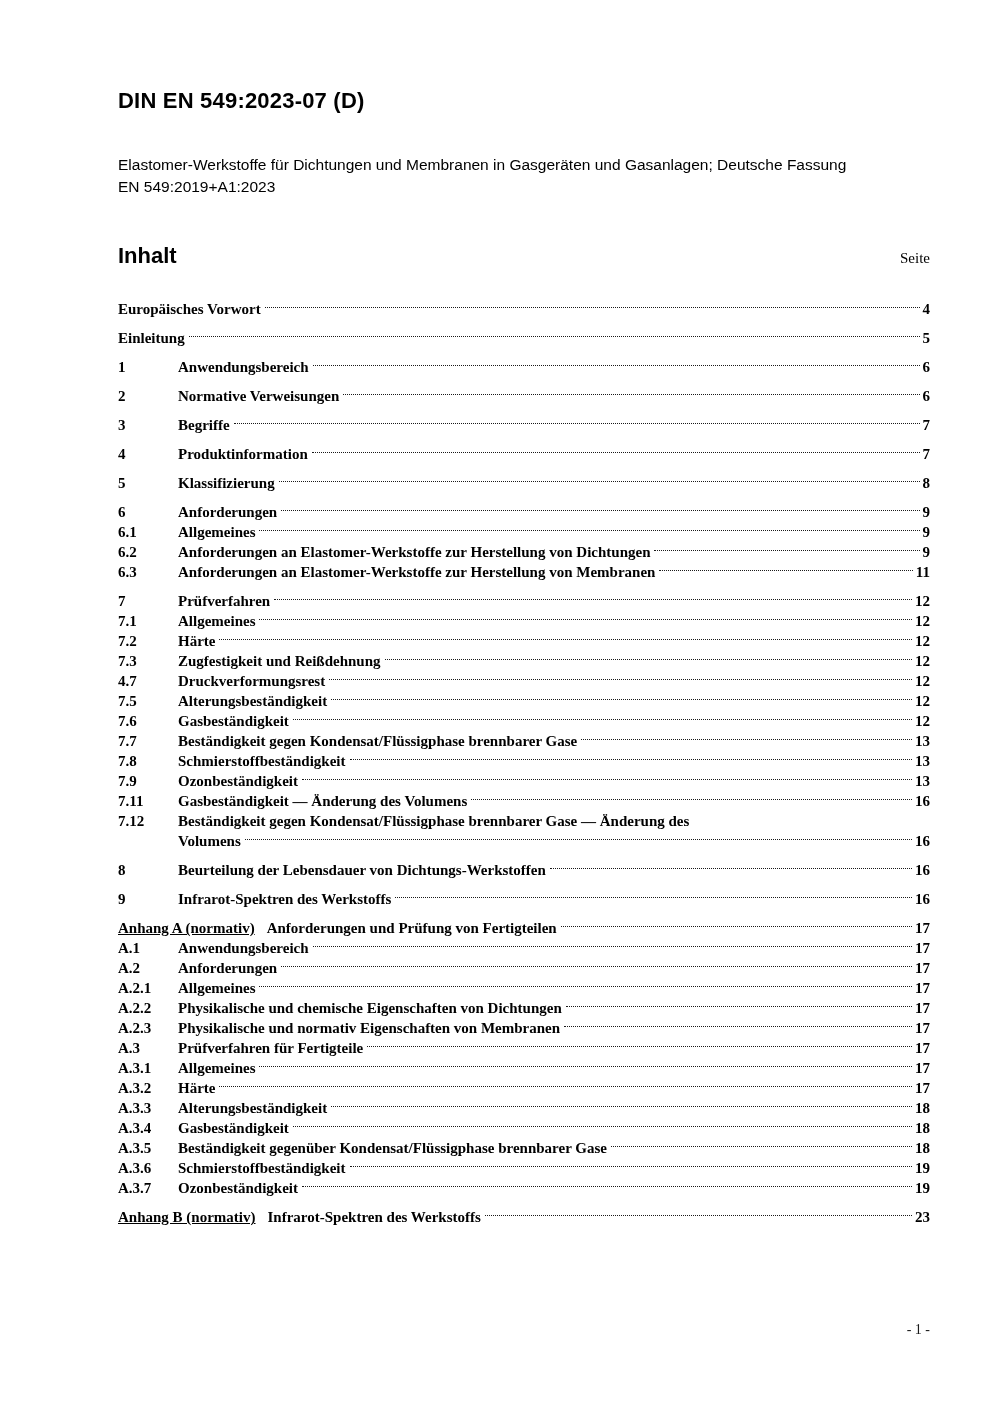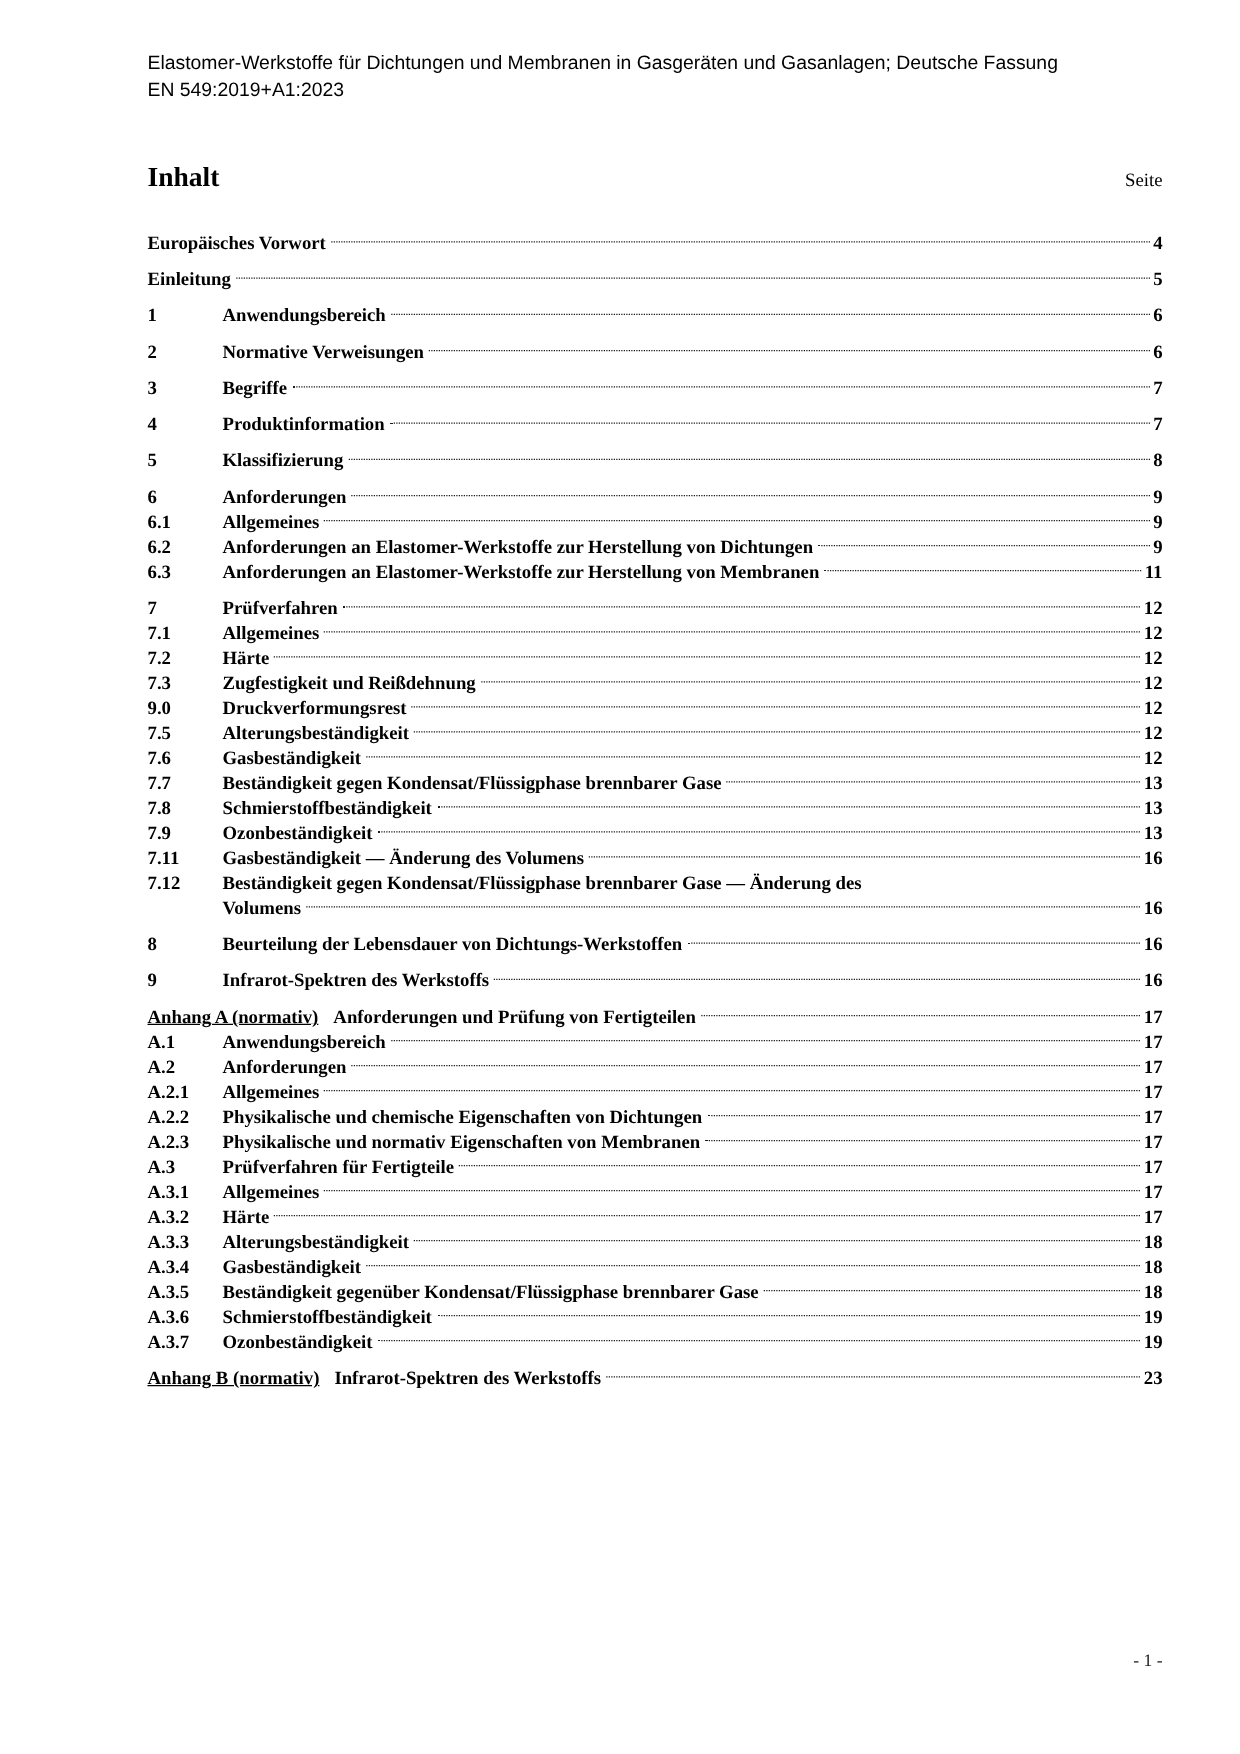--- a/index.html
+++ b/index.html
@@ -37,21 +37,21 @@
     line-height: 1.4;
     max-width: 740px;
   }
   .toc-header {
     margin-top: 46px;
     display: flex;
     justify-content: space-between;
     align-items: baseline;
   }
   .toc-heading {
-    font-family: Liberation Serif, serif;
+    font-family: Liberation Sans, sans-serif;
     font-weight: bold;
     font-size: 22px;
   }
   .toc-page-label {
     font-family: "Liberation Serif", serif;
     font-weight: normal;
     font-size: 15px;
   }
   .toc-list {
     margin-top: 30px;
@@ -98,20 +98,21 @@
     font-size: 14px;
     color: #1a1a1a;
   }
 </style>
 </head>
 <body>
 
 <div class="page">
   <div class="content">
 
+    <div class="doc-number">DIN EN 549:2023-07 (D)</div>
 
     <div class="doc-title">Elastomer-Werkstoffe für Dichtungen und Membranen in Gasgeräten und Gasanlagen; Deutsche Fassung EN 549:2019+A1:2023</div>
 
     <div class="toc-header">
       <div class="toc-heading">Inhalt</div>
       <div class="toc-page-label">Seite</div>
     </div>
 
     <div class="toc-list">
         <div class="toc-group">
@@ -213,21 +214,21 @@
             <span class="toc-dots"></span>
             <span class="toc-page">12</span>
           </div>
           <div class="toc-row">
             <span class="toc-num">7.3</span>
             <span class="toc-title">Zugfestigkeit und Reißdehnung</span>
             <span class="toc-dots"></span>
             <span class="toc-page">12</span>
           </div>
           <div class="toc-row">
-            <span class="toc-num">9.0</span>
+            <span class="toc-num">4.7</span>
             <span class="toc-title">Druckverformungsrest</span>
             <span class="toc-dots"></span>
             <span class="toc-page">12</span>
           </div>
           <div class="toc-row">
             <span class="toc-num">7.5</span>
             <span class="toc-title">Alterungsbeständigkeit</span>
             <span class="toc-dots"></span>
             <span class="toc-page">12</span>
           </div>

